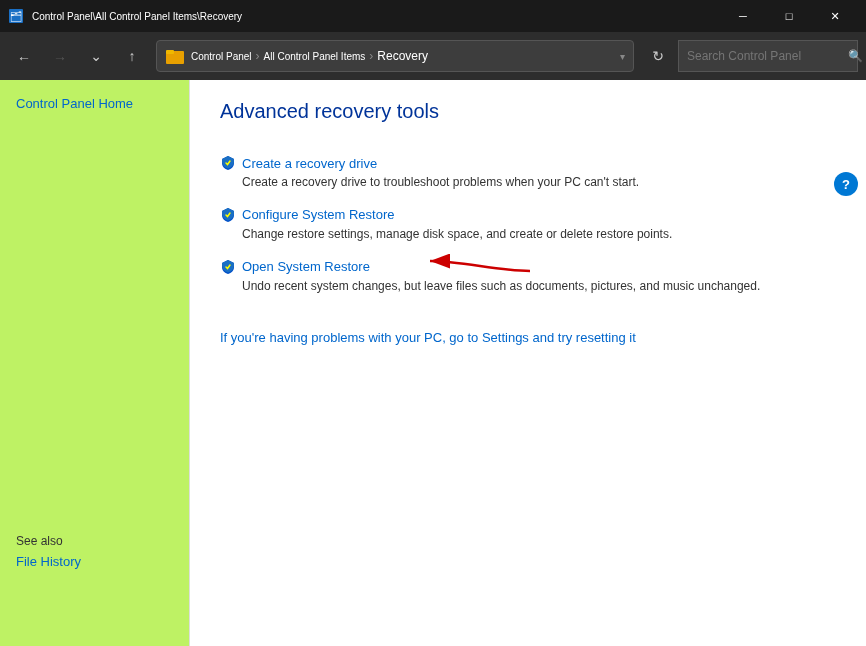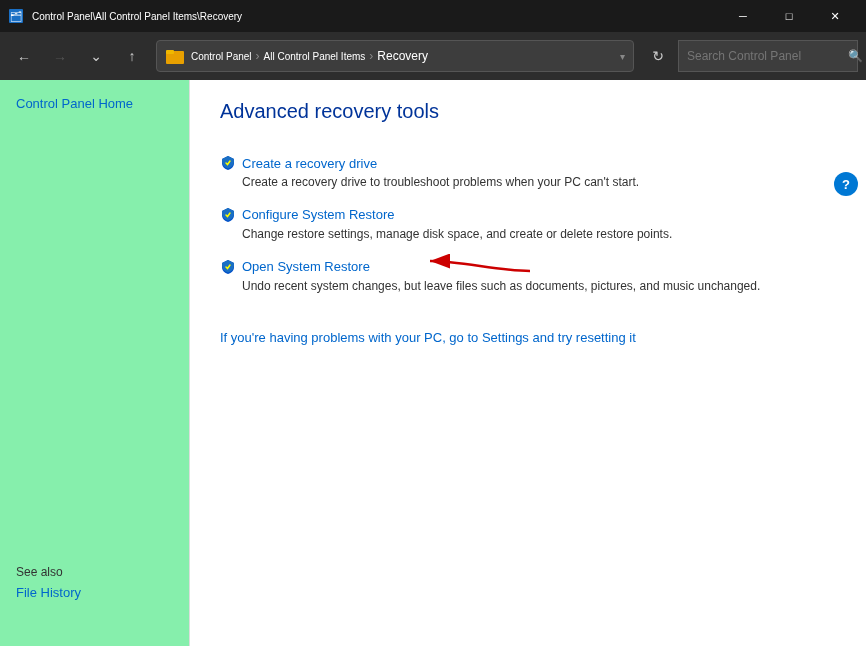--- a/index.html
+++ b/index.html
@@ -159,21 +159,21 @@
       display: flex;
       width: 100%;
       height: calc(646px - 32px - 48px);
       background: #ffffff;
     }
 
     
     .sidebar {
       width: 190px;
       height: 100%;
-      background: #86efac;
+      background: #bef264;
       border-right: 1px solid #ddd;
       padding: 12px 0;
       flex-shrink: 0;
     }
     .sidebar-link {
       display: block;
       padding: 4px 16px;
       color: #0066cc;
       font-size: 13px;
       cursor: pointer;
@@ -311,21 +311,21 @@
     <span class="search-icon-span">🔍</span>
   </div>
 </div>
 
 <div class="content-area">
 
   <div class="sidebar" style="position: relative;">
     <a class="sidebar-link">Control Panel Home</a>
 
     <div style="flex:1"></div>
-    <div style="position:absolute; bottom: 44px; left:0; width:175px; padding: 0;">
+    <div style="position:absolute; bottom: 75px; left:0; width:175px; padding: 0;">
       <div class="sidebar-section-title">See also</div>
       <a class="sidebar-section-link">File History</a>
     </div>
   </div>
 
   <div class="main-panel" style="position:relative;">
 
     <h1 class="panel-title">Advanced recovery tools</h1>
 
     

